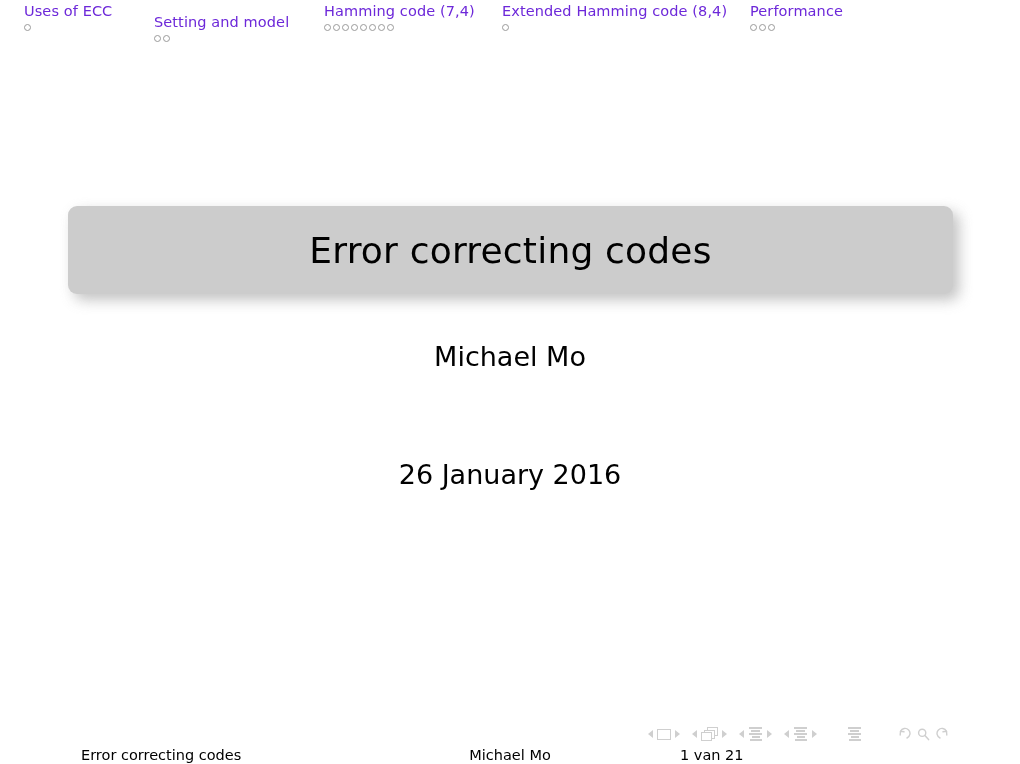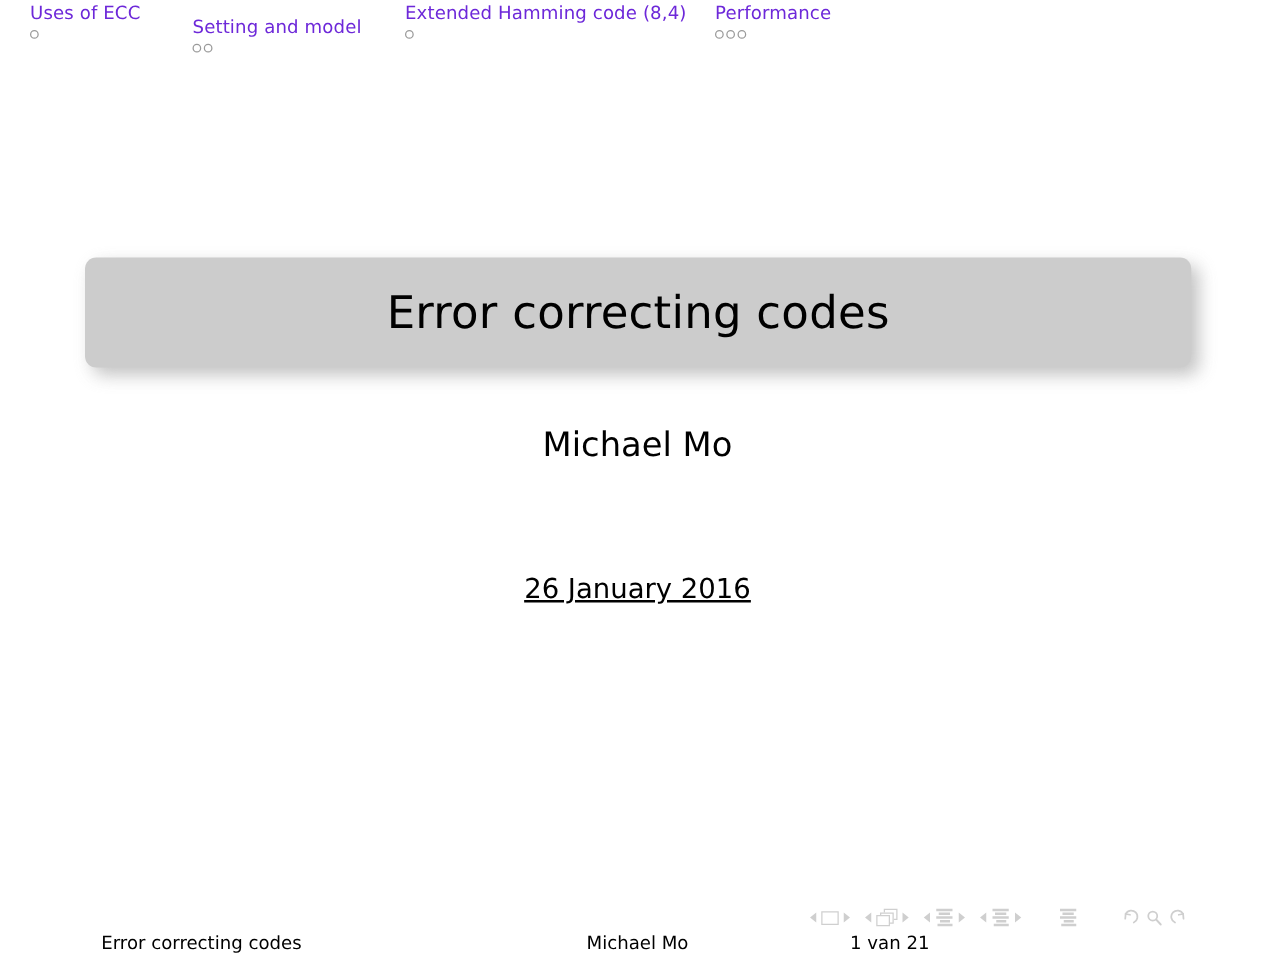--- a/index.html
+++ b/index.html
@@ -105,23 +105,22 @@
     text-align: center;
     font-size: 27px;
     color: #000000;
   }
   #date-text {
     position: absolute;
     left: 0;
     top: 459px;
     width: 1020px;
     text-align: center;
-    font-size: 22px;
-    color: #000000;
-    text-decoration: underline;
+    font-size: 27px;
+    color: #000000;
   }
 
   
   #nav-symbols {
     position: absolute;
     left: 648px;
     top: 723px;
     width: 370px;
     height: 22px;
     display: flex;
@@ -223,20 +222,33 @@
 <div id="headline-nav">
     <div class="nav-section" style="width: 130px;">
       <div class="nav-section-title">Uses of ECC</div>
       <div class="nav-dots">
         <span class="nav-dot"></span>
       </div>
     </div>
     <div class="nav-section" style="width: 170px; margin-top: 11px;">
       <div class="nav-section-title">Setting and model</div>
       <div class="nav-dots">
+        <span class="nav-dot"></span>
+        <span class="nav-dot"></span>
+      </div>
+    </div>
+    <div class="nav-section" style="width: 178px;">
+      <div class="nav-section-title">Hamming code (7,4)</div>
+      <div class="nav-dots">
+        <span class="nav-dot"></span>
+        <span class="nav-dot"></span>
+        <span class="nav-dot"></span>
+        <span class="nav-dot"></span>
+        <span class="nav-dot"></span>
+        <span class="nav-dot"></span>
         <span class="nav-dot"></span>
         <span class="nav-dot"></span>
       </div>
     </div>
     <div class="nav-section" style="width: 248px; justify-content: center;">
       <div class="nav-section-title">Extended Hamming code (8,4)</div>
       <div class="nav-dots">
         <span class="nav-dot"></span>
       </div>
     </div>

